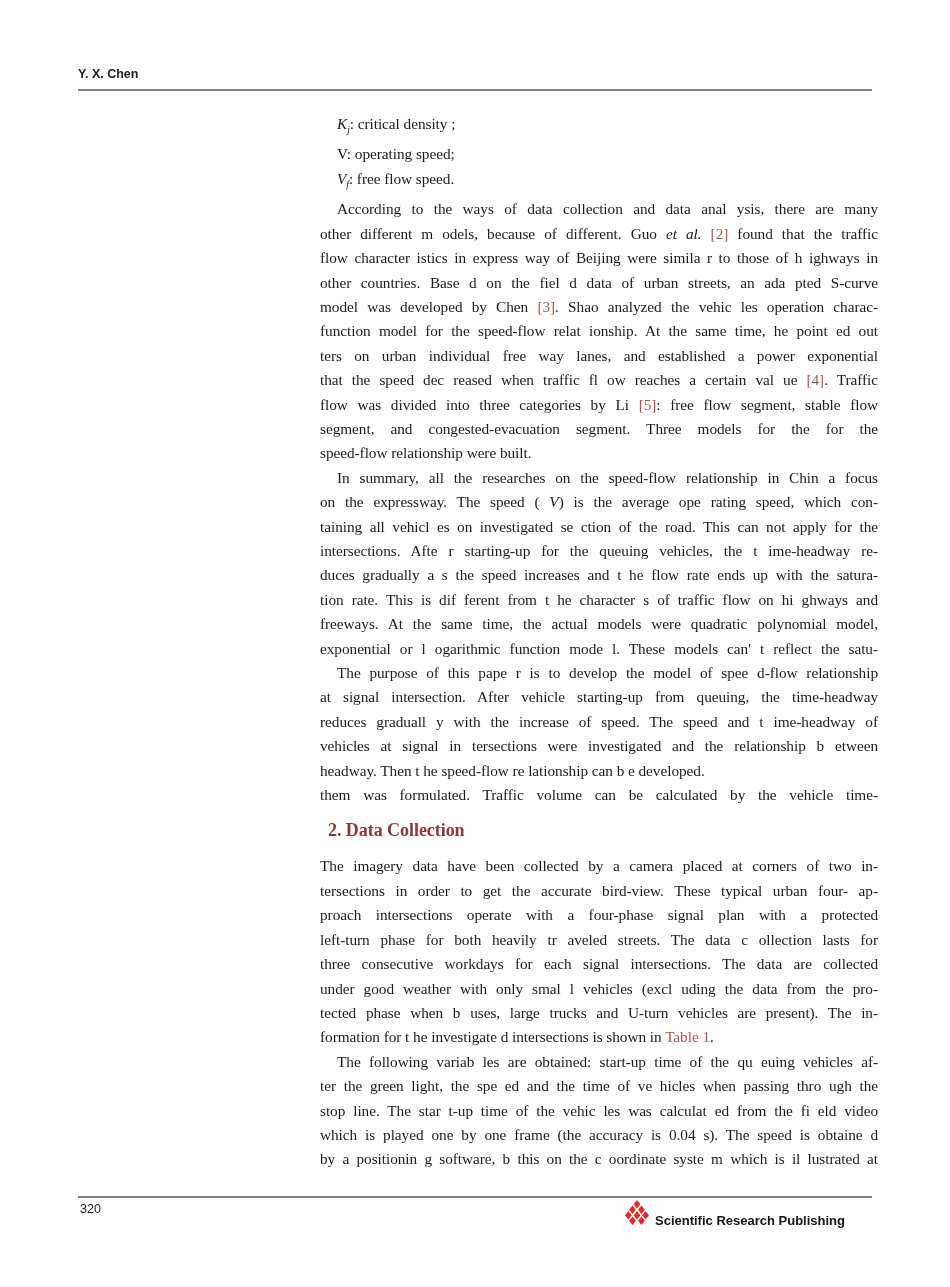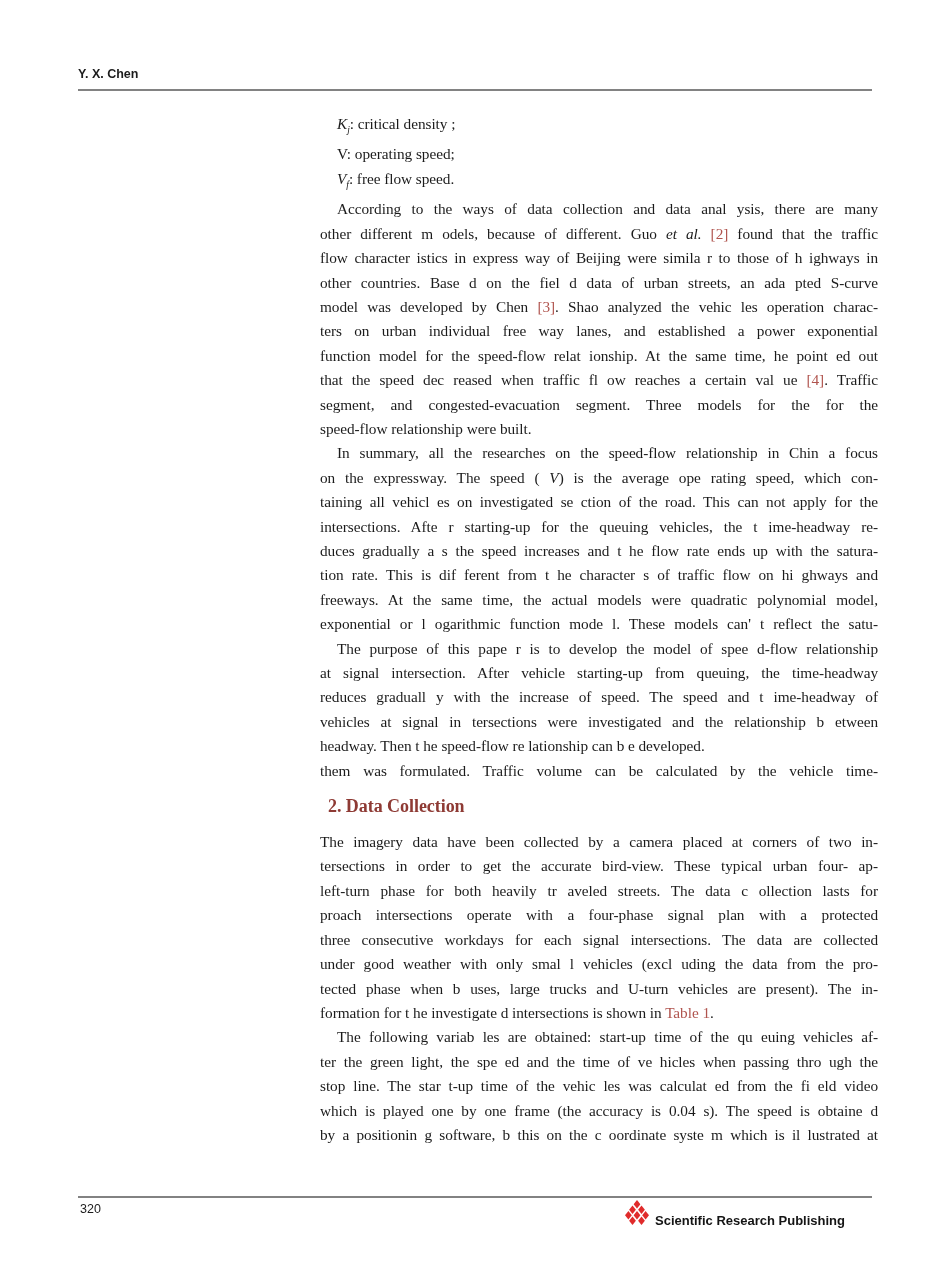--- a/index.html
+++ b/index.html
@@ -41,23 +41,24 @@
         <div class="line indent last"><span class="s-i">K</span><span class="s-sub">j</span><span>: critical density ;</span></div>
         <div class="line indent last"><span>V: operating speed;</span></div>
         <div class="line indent last"><span class="s-i">V</span><span class="s-sub">f</span><span>: free flow speed.</span></div>
       </div>
       <div class="para">
         <div class="line indent"><span>According to the ways of data collection and data anal ysis, there are many</span></div>
         <div class="line"><span>other different m odels, because  of different. Guo </span><span class="s-i">et al.</span><span> </span><span class="s-ref">[2]</span><span> found that the traffic</span></div>
         <div class="line"><span>flow character istics in express way of Beijing  were simila r to those of h ighways in</span></div>
         <div class="line"><span>other countries. Base d on the fiel d data of urban streets, an ada pted S-curve</span></div>
         <div class="line"><span>model was developed by Chen </span><span class="s-ref">[3]</span><span>. Shao analyzed the vehic les operation  charac-</span></div>
+        <div class="line"><span>function model for  the speed-flow relat ionship. At the same time, he point ed out</span></div>
         <div class="line"><span>ters on urban individual free way lanes, and established a power exponential</span></div>
-        <div class="line"><span>function model for  the speed-flow relat ionship. At the same time, he point ed out</span></div>
         <div class="line"><span>that the speed dec reased when traffic fl ow reaches a certain val ue </span><span class="s-ref">[4]</span><span>. Traffic</span></div>
+        <div class="line"><span>flow was divided into three categories by Li </span><span class="s-ref">[5]</span><span>: free flow segment, stable flow</span></div>
         <div class="line"><span>segment, and congested-evacuation segment. Three models for the for the</span></div>
         <div class="line last"><span>speed-flow relationship were built.</span></div>
       </div>
       <div class="para">
         <div class="line indent"><span>In summary, all the researches on the speed-flow relationship in Chin a focus</span></div>
         <div class="line"><span>on the expressway. The speed ( </span><span class="s-i">V</span><span>) is the average ope rating speed, which con-</span></div>
         <div class="line"><span>taining all vehicl es on investigated se ction of the road. This can  not apply for the</span></div>
         <div class="line"><span>intersections. Afte r starting-up for the queuing vehicles, the t ime-headway re-</span></div>
         <div class="line"><span>duces gradually a s the speed increases and t he flow rate ends up with the  satura-</span></div>
         <div class="line"><span>tion rate. This is dif ferent from t he character s of traffic flow on hi ghways and</span></div>
@@ -69,22 +70,22 @@
         <div class="line"><span>at signal intersection. After vehicle starting-up from queuing, the time-headway</span></div>
         <div class="line"><span>reduces graduall y with the increase  of speed. The speed and t ime-headway of</span></div>
         <div class="line"><span>vehicles at signal in tersections were  investigated and the  relationship b etween</span></div>
         <div class="line last"><span>headway. Then t he speed-flow re lationship can b e developed.</span></div>
         <div class="line"><span>them was formulated. Traffic volume can be calculated by the vehicle time-</span></div>
       </div>
       <h2 class="section-heading">2. Data Collection</h2>
       <div class="para">
         <div class="line"><span>The imagery data have been collected by a camera placed at corners of two in-</span></div>
         <div class="line"><span>tersections in order to get the accurate bird-view. These typical urban four- ap-</span></div>
+        <div class="line"><span>proach intersections operate with a four-phase signal plan with a protected</span></div>
         <div class="line"><span>left-turn phase for both heavily tr aveled streets. The data c ollection lasts for</span></div>
-        <div class="line"><span>proach intersections operate with a four-phase signal plan with a protected</span></div>
         <div class="line"><span>three consecutive workdays for each signal intersections. The data are collected</span></div>
         <div class="line"><span>under good weather  with only smal l vehicles (excl uding the data from  the pro-</span></div>
         <div class="line"><span>tected phase when b uses, large trucks and U-turn vehicles are present). The in-</span></div>
         <div class="line last"><span>formation for t he investigate d intersections  is shown in </span><span class="s-ref">Table 1</span><span>.</span></div>
       </div>
       <div class="para">
         <div class="line indent"><span>The following variab les are obtained: start-up time of the qu euing vehicles af-</span></div>
         <div class="line"><span>ter the green light, the spe ed and the time of ve hicles when passing thro ugh the</span></div>
         <div class="line"><span>stop line. The star t-up time of the vehic les was calculat ed from the fi eld video</span></div>
         <div class="line"><span>which is played one by one frame (the accuracy is 0.04 s). The  speed is obtaine d</span></div>

